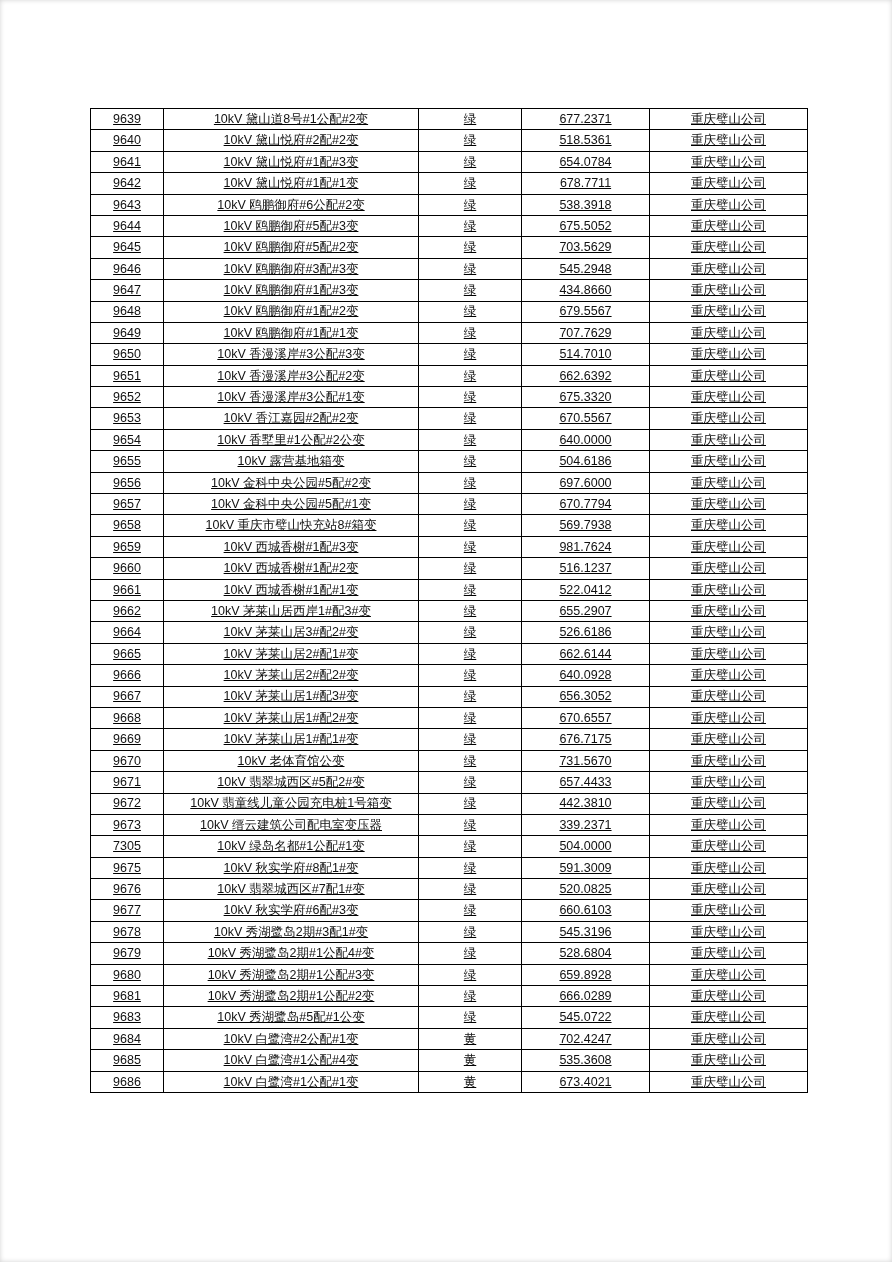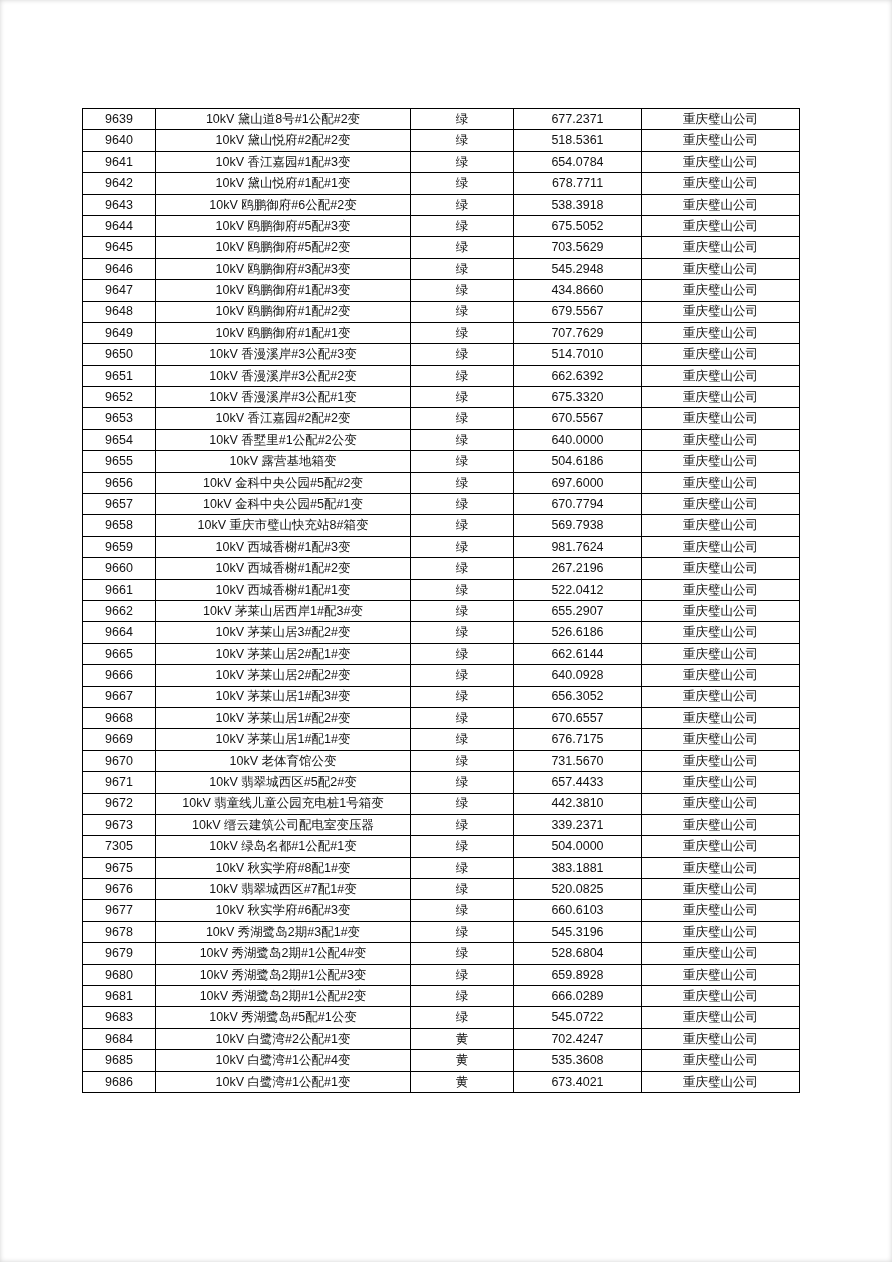--- a/index.html
+++ b/index.html
@@ -15,25 +15,26 @@
     overflow: hidden;
   }
   .page-edge {
     position: absolute;
     inset: 0;
     box-shadow: inset 0 0 5px rgba(0,0,0,0.18);
     pointer-events: none;
   }
   table.meter-table {
     position: absolute;
-    left: 82px;
+    left: 90px;
     top: 108px;
     width: 717px;
     border-collapse: collapse;
     table-layout: fixed;
+    text-decoration: underline;
   }
   table.meter-table td {
     border: 1px solid #000000;
     font-size: 12.5px;
     color: #111111;
     text-align: center;
     vertical-align: middle;
     padding: 0 2px;
     height: 20.4px;
     line-height: 1;
@@ -69,21 +70,21 @@
       </tr>
       <tr>
         <td>9640</td>
         <td>10kV 黛山悦府#2配#2变</td>
         <td>绿</td>
         <td>518.5361</td>
         <td>重庆璧山公司</td>
       </tr>
       <tr>
         <td>9641</td>
-        <td>10kV 香江嘉园#1配#3变</td>
+        <td>10kV 黛山悦府#1配#3变</td>
         <td>绿</td>
         <td>654.0784</td>
         <td>重庆璧山公司</td>
       </tr>
       <tr>
         <td>9642</td>
         <td>10kV 黛山悦府#1配#1变</td>
         <td>绿</td>
         <td>678.7711</td>
         <td>重庆璧山公司</td>
@@ -204,21 +205,21 @@
         <td>9659</td>
         <td>10kV 西城香榭#1配#3变</td>
         <td>绿</td>
         <td>981.7624</td>
         <td>重庆璧山公司</td>
       </tr>
       <tr>
         <td>9660</td>
         <td>10kV 西城香榭#1配#2变</td>
         <td>绿</td>
-        <td>267.2196</td>
+        <td>516.1237</td>
         <td>重庆璧山公司</td>
       </tr>
       <tr>
         <td>9661</td>
         <td>10kV 西城香榭#1配#1变</td>
         <td>绿</td>
         <td>522.0412</td>
         <td>重庆璧山公司</td>
       </tr>
       <tr>
@@ -302,21 +303,21 @@
         <td>7305</td>
         <td>10kV 绿岛名都#1公配#1变</td>
         <td>绿</td>
         <td>504.0000</td>
         <td>重庆璧山公司</td>
       </tr>
       <tr>
         <td>9675</td>
         <td>10kV 秋实学府#8配1#变</td>
         <td>绿</td>
-        <td>383.1881</td>
+        <td>591.3009</td>
         <td>重庆璧山公司</td>
       </tr>
       <tr>
         <td>9676</td>
         <td>10kV 翡翠城西区#7配1#变</td>
         <td>绿</td>
         <td>520.0825</td>
         <td>重庆璧山公司</td>
       </tr>
       <tr>

